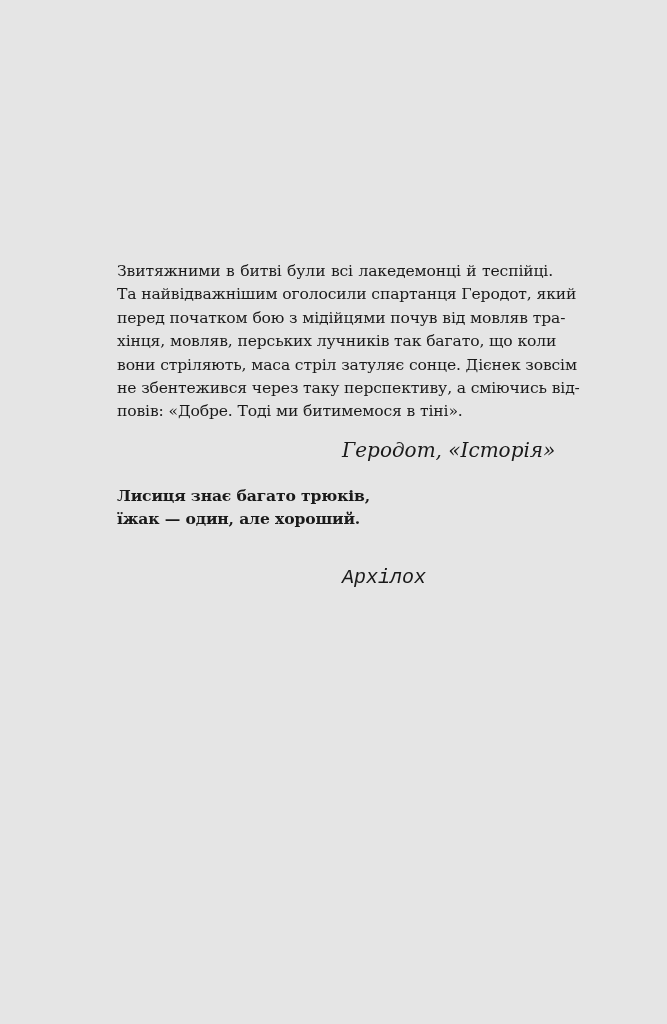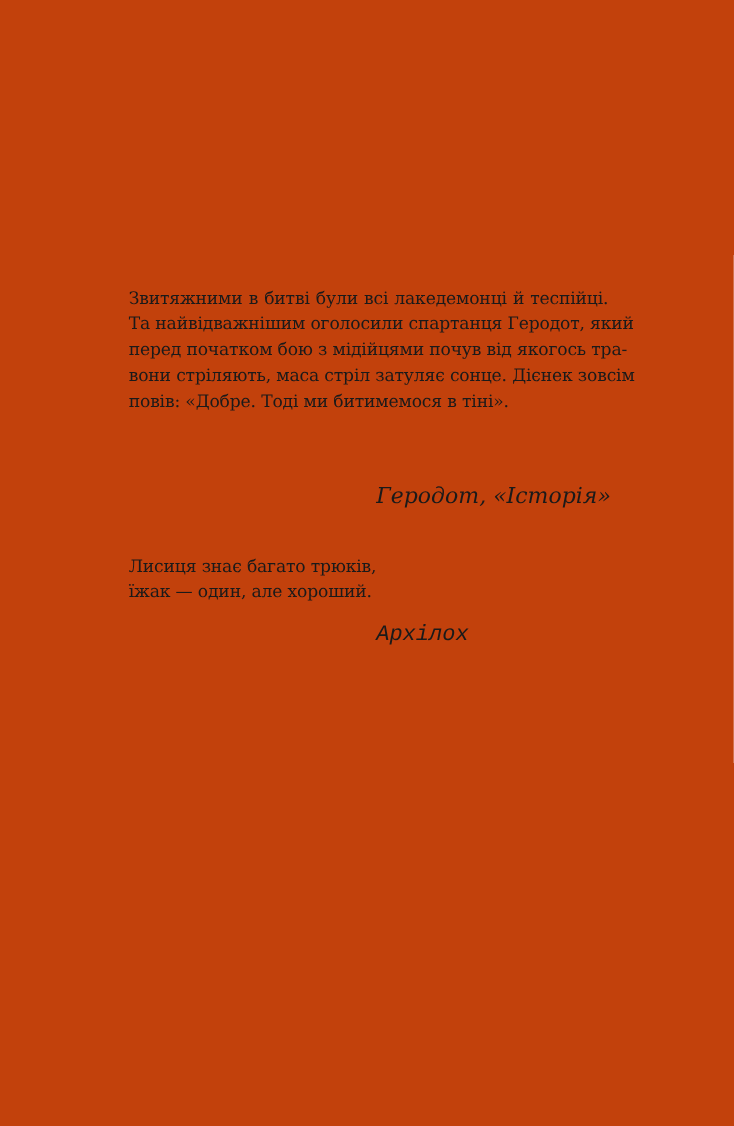--- a/index.html
+++ b/index.html
@@ -13,21 +13,21 @@
       position: relative;
       overflow: hidden;
       font-family: "DejaVu Serif", "Liberation Serif", serif;
       color: #1a1a1a;
     }
     .page {
       position: absolute;
       left: 0; top: 0;
       width: 667px;
       height: 1024px;
-      background: #c2410c;
+      background: #e5e5e5;
     }
     .block {
       position: absolute;
       left: 117px;
       width: 436px;
     }
     .line {
       display: block;
       font-size: 15.6px;
       line-height: 23.4px;
@@ -36,43 +36,45 @@
     }
     .justify {
       text-align: justify;
       text-align-last: justify;
     }
     .last {
       text-align: right;
       text-align-last: left;
     }
     #epigraph-1 { top: 260px; }
-    #epigraph-2 { top: 504px; }
+    #epigraph-2 { top: 484px; font-weight: bold; }
     .attribution {
       position: absolute;
       left: 342px;
       font-style: italic;
       font-size: 20px;
       line-height: 23.4px;
       white-space: nowrap;
       color: #1a1a1a;
     }
     #attr-1 { top: 439px; }
     #attr-2 { top: 566px; font-family: Liberation Mono, monospace; }
   </style>
 </head>
 <body>
 
 <div class="page">
 
   <div class="block" id="epigraph-1">
     <span class="line justify">Звитяжними в битві були всі лакедемонці й теспійці.</span>
     <span class="line justify">Та найвідважнішим оголосили спартанця Геродот, який</span>
-    <span class="line justify">перед початком бою з мідійцями почув від якогось тра-</span>
+    <span class="line justify">перед початком бою з мідійцями почув від мовляв тра-</span>
+    <span class="line justify">хінця, мовляв, перських лучників так багато, що коли</span>
     <span class="line justify">вони стріляють, маса стріл затуляє сонце. Дієнек зовсім</span>
+    <span class="line justify">не збентежився через таку перспективу, а сміючись від-</span>
     <span class="line last">повів: «Добре. Тоді ми битимемося в тіні».</span>
   </div>
 
   <div class="attribution" id="attr-1">Геродот, «Історія»</div>
 
   <div class="block" id="epigraph-2">
     <span class="line last">Лисиця знає багато трюків,</span>
     <span class="line last">їжак — один, але хороший.</span>
   </div>
 

